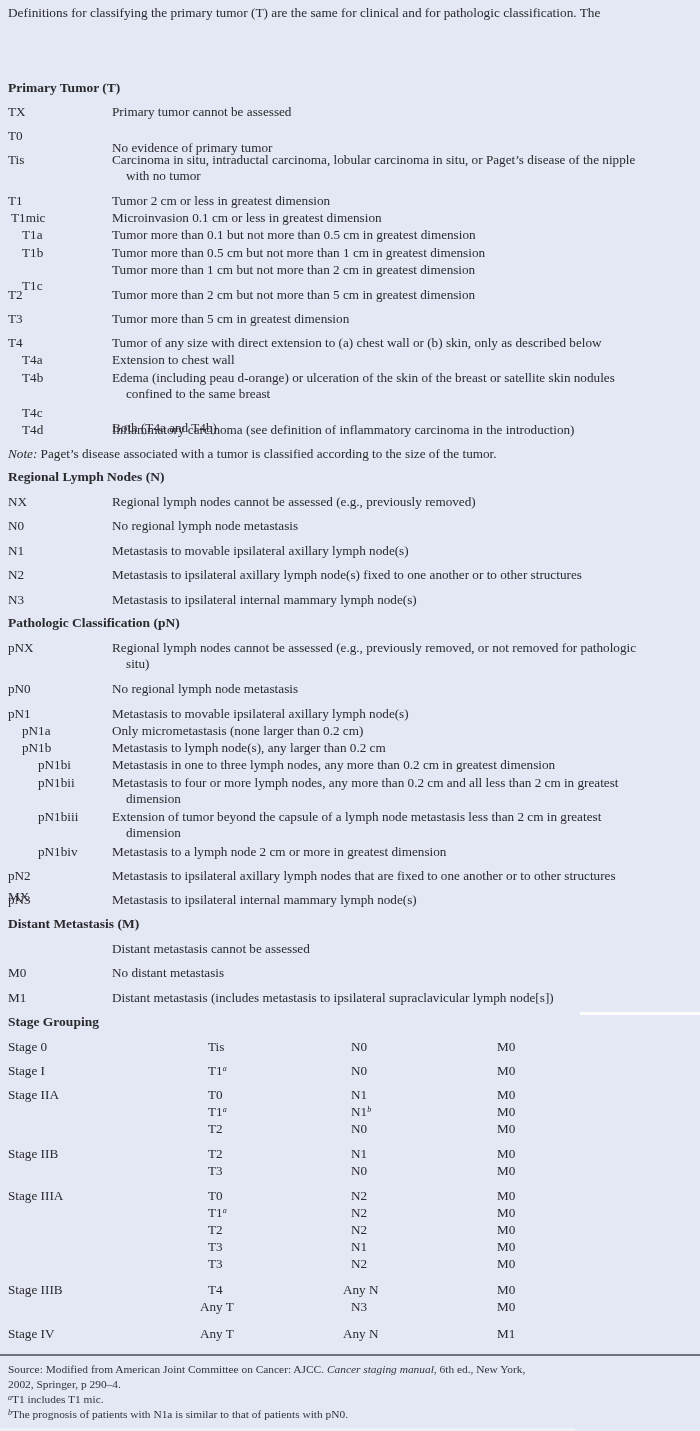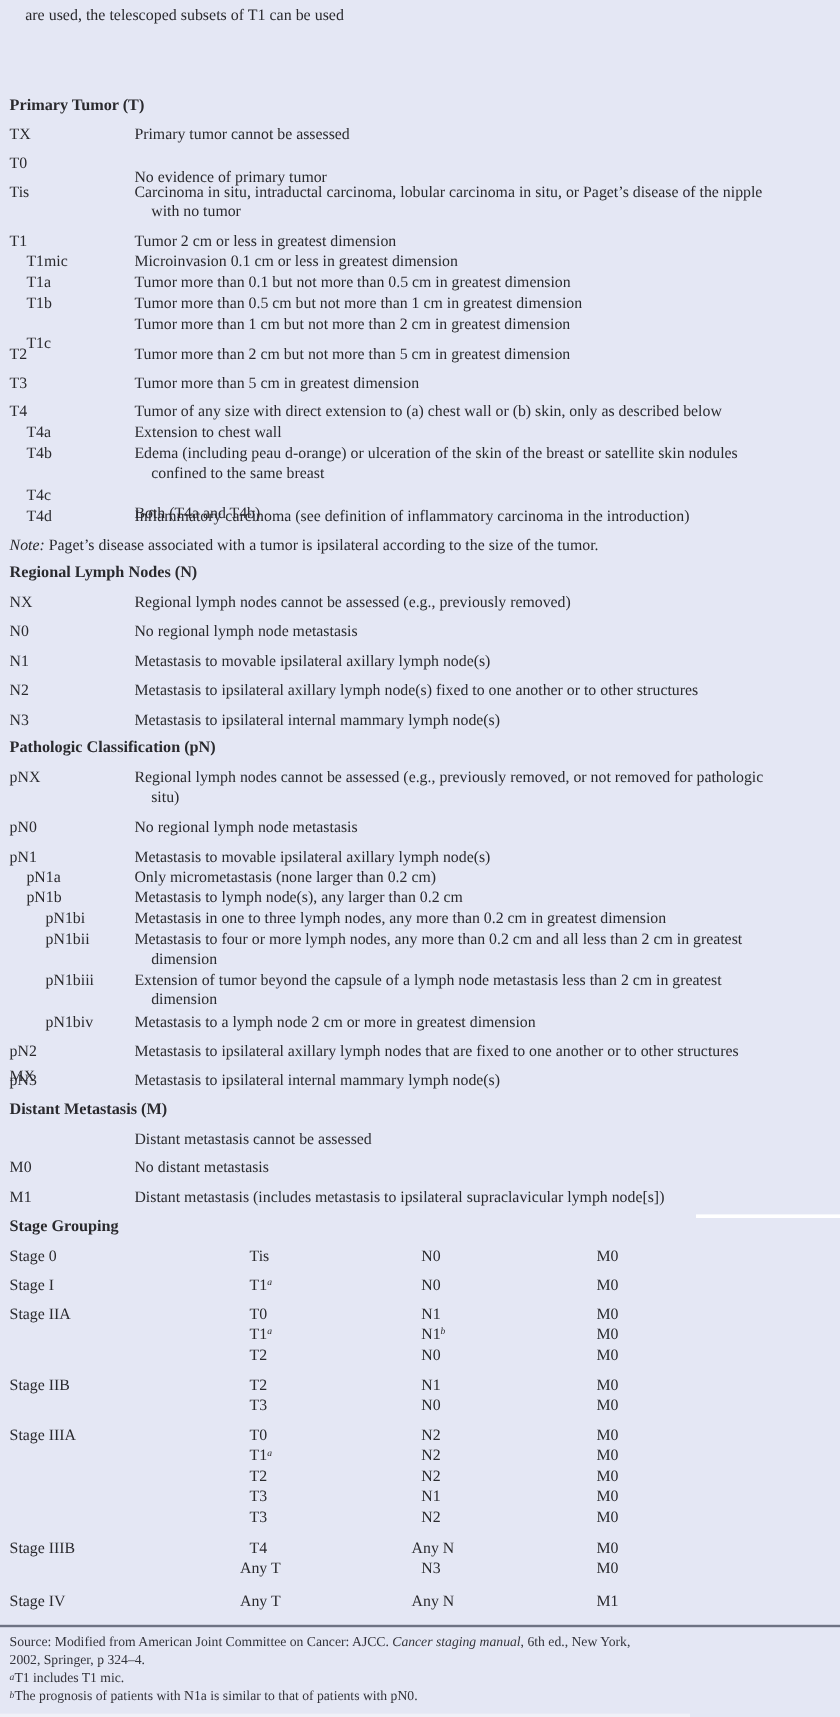--- a/index.html
+++ b/index.html
@@ -17,40 +17,40 @@
   .rule { position:absolute; left:0; width:700px; height:2px; background:#6e7383; }
   .strip { position:absolute; background:#ffffff; }
   .foot { position:absolute; left:8px; font-size:11.4px; line-height:15px; white-space:nowrap; color:#33333a; }
   sup { font-size:8px; font-style:italic; vertical-align:top; position:relative; top:-2px; }
   .sg { position:absolute; white-space:nowrap; line-height:16px; }
 </style>
 </head>
 <body>
 
 <div class="intro">
-  <span class="ln">are used, the telescoped subsets of T1 can be used</span>
+  <span class="l1">Definitions for classifying the primary tumor (T) are the same for clinical and for pathologic classification. The</span>
 </div>
 
 <div class="abs head" style="left:8px;top:80px">Primary Tumor (T)</div>
 
 <div>
   <div class="abs" style="left:8px;top:104px">TX</div>
   <div class="abs" style="left:112px;top:104px">Primary tumor cannot be assessed</div>
 
   <div class="abs" style="left:8px;top:128px">T0</div>
   <div class="abs" style="left:112px;top:140px">No evidence of primary tumor</div>
 
   <div class="abs" style="left:8px;top:152px">Tis</div>
   <div class="abs" style="left:112px;top:152px">Carcinoma in situ, intraductal carcinoma, lobular carcinoma in situ, or Paget’s disease of the nipple</div>
   <div class="abs" style="left:126px;top:168px">with no tumor</div>
 
   <div class="abs" style="left:8px;top:193px">T1</div>
   <div class="abs" style="left:112px;top:193px">Tumor 2 cm or less in greatest dimension</div>
 
-  <div class="abs" style="left:22px;top:210px">T1mic</div>
+  <div class="abs" style="left:11px;top:210px">T1mic</div>
   <div class="abs" style="left:112px;top:210px">Microinvasion 0.1 cm or less in greatest dimension</div>
 
   <div class="abs" style="left:22px;top:227px">T1a</div>
   <div class="abs" style="left:112px;top:227px">Tumor more than 0.1 but not more than 0.5 cm in greatest dimension</div>
 
   <div class="abs" style="left:22px;top:245px">T1b</div>
   <div class="abs" style="left:112px;top:245px">Tumor more than 0.5 cm but not more than 1 cm in greatest dimension</div>
 
   <div class="abs" style="left:22px;top:278px">T1c</div>
   <div class="abs" style="left:112px;top:262px">Tumor more than 1 cm but not more than 2 cm in greatest dimension</div>
@@ -72,21 +72,21 @@
   <div class="abs" style="left:126px;top:386px">confined to the same breast</div>
 
   <div class="abs" style="left:22px;top:405px">T4c</div>
   <div class="abs" style="left:112px;top:420px">Both (T4a and T4b)</div>
 
   <div class="abs" style="left:22px;top:422px">T4d</div>
   <div class="abs" style="left:112px;top:422px">Inflammatory carcinoma (see definition of inflammatory carcinoma in the introduction)</div>
 </div>
 
 <div class="abs note" style="left:8px;top:446px">
-  <i>Note:</i><span> Paget’s disease associated with a tumor is ipsilateral according to the size of the tumor.</span>
+  <i>Note:</i><span> Paget’s disease associated with a tumor is classified according to the size of the tumor.</span>
 </div>
 
 <div class="abs head" style="left:8px;top:469px">Regional Lymph Nodes (N)</div>
 <div>
   <div class="abs" style="left:8px;top:494px">NX</div>
   <div class="abs" style="left:112px;top:494px">Regional lymph nodes cannot be assessed (e.g., previously removed)</div>
   <div class="abs" style="left:8px;top:518px">N0</div>
   <div class="abs" style="left:112px;top:518px">No regional lymph node metastasis</div>
   <div class="abs" style="left:8px;top:543px">N1</div>
   <div class="abs" style="left:112px;top:543px">Metastasis to movable ipsilateral axillary lymph node(s)</div>
@@ -216,17 +216,17 @@
   <div class="sg" style="left:200px;top:1326px">Any T</div>
   <div class="sg" style="left:343px;top:1326px">Any N</div>
   <div class="sg" style="left:497px;top:1326px">M1</div>
 </div>
 
 <div class="rule" style="top:1354px"></div>
 
 <div class="foot" style="top:1362px">
   <span>Source:</span><span> Modified from American Joint Committee on Cancer: AJCC. </span><i>Cancer staging manual</i><span>, 6th ed., New York,</span>
 </div>
-<div class="foot" style="top:1377px">2002, Springer, p 324–4.</div>
+<div class="foot" style="top:1377px">2002, Springer, p 290–4.</div>
 <div class="foot" style="top:1392px"><sup>a</sup><span>T1 includes T1 mic.</span></div>
 <div class="foot" style="top:1407px"><sup>b</sup><span>The prognosis of patients with N1a is similar to that of patients with pN0.</span></div>
 
 <div class="strip" style="left:0;top:1428px;width:575px;height:3px;background:#f0f1f8"></div>
 
 </body></html>

